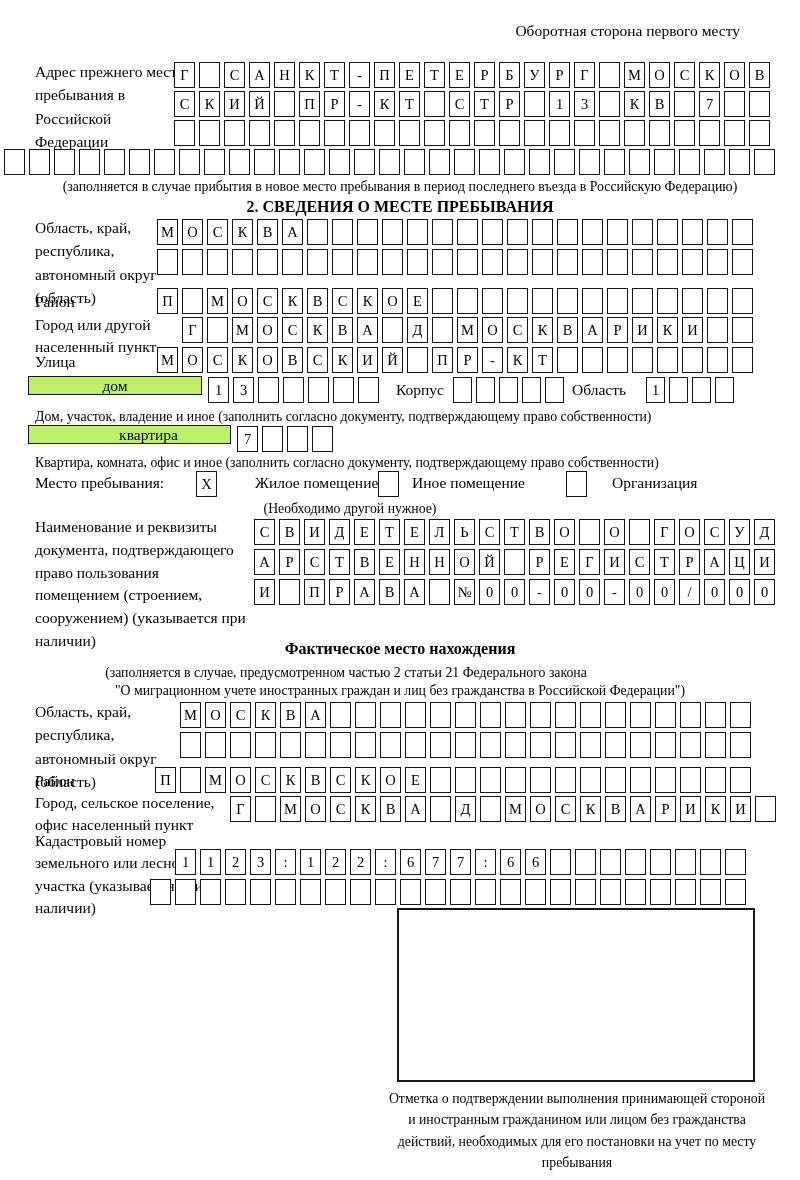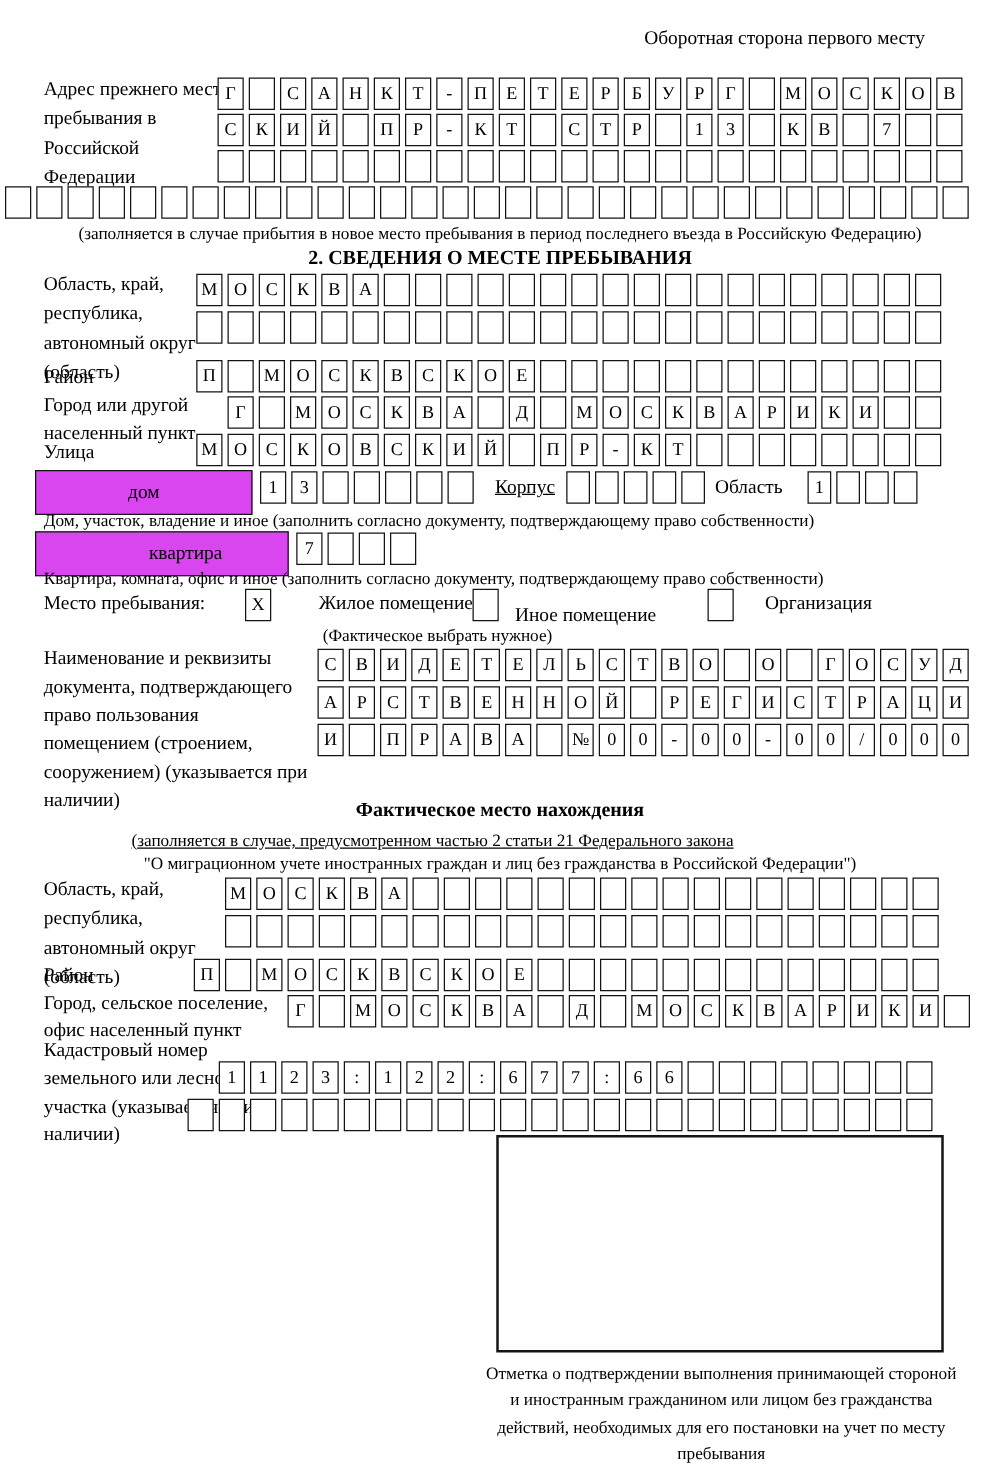--- a/index.html
+++ b/index.html
@@ -14,22 +14,22 @@
   .center { text-align:center; }
   .title { position:absolute; left:0; width:800px; text-align:center; font-weight:bold; font-size:16px; }
   .boxrow { position:absolute; display:flex; }
   .cell {
     flex:none; box-sizing:border-box; width:21px; height:26px; margin-right:4px;
     border:1.6px solid #141414; display:flex; align-items:center; justify-content:center;
     font-size:14.5px; background:#fff;
   }
   .boxrow.sm .cell { width:19px; margin-right:4px; height:26px; }
   .widebox {
-    position:absolute; box-sizing:border-box; border:1.8px solid #141414; height:36px;
-    display:flex; align-items:center; justify-content:center; font-size:15.5px; background:#d946ef;
+    position:absolute; box-sizing:border-box; border:1.8px solid #141414; height:19px;
+    display:flex; align-items:center; justify-content:center; font-size:15.5px; background:#bef264;
   }
   .inline-lbl { position:absolute; font-size:15.5px; }
   .stampbox { position:absolute; border:2px solid #141414; background:#fff; box-sizing:border-box; }
 </style>
 </head>
 <body>
 
 <div class="page">
 
   <div class="abs" style="top:22px; right:60px; font-size:15.5px;">Оборотная сторона первого месту</div>
@@ -290,21 +290,21 @@
   <div class="widebox" style="left:28px; top:376px; width:174px;">дом</div>
   <div class="boxrow" style="left:208px; top:377px;">
       <span class="cell">1</span>
       <span class="cell">3</span>
       <span class="cell"></span>
       <span class="cell"></span>
       <span class="cell"></span>
       <span class="cell"></span>
       <span class="cell"></span>
     </div>
-  <div class="inline-lbl" style="left:396px; top:381px;text-decoration:underline;">Корпус</div>
+  <div class="inline-lbl" style="left:396px; top:381px;">Корпус</div>
   <div class="boxrow sm" style="left:453px; top:377px;">
       <span class="cell"></span>
       <span class="cell"></span>
       <span class="cell"></span>
       <span class="cell"></span>
       <span class="cell"></span>
     </div>
   <div class="inline-lbl" style="left:572px; top:381px;">Область</div>
   <div class="boxrow sm" style="left:646px; top:377px;">
       <span class="cell">1</span>
@@ -324,26 +324,26 @@
   <div class="note" style="left:35px; top:453px; width:740px;">Квартира, комната, офис и иное (заполнить согласно документу, подтверждающему право собственности)</div>
 
   <div class="inline-lbl" style="left:35px; top:474px;">Место пребывания:</div>
   <div class="boxrow" style="left:196px; top:471px;">
     <span class="cell">X</span>
   </div>
   <div class="inline-lbl" style="left:244px; top:474px;margin-left:11px;">Жилое помещение</div>
   <div class="boxrow" style="left:378px; top:471px;">
     <span class="cell"></span>
   </div>
-  <div class="inline-lbl" style="left:412px; top:484px;">Иное помещение</div>
+  <div class="inline-lbl" style="left:412px; top:474px;">Иное помещение</div>
   <div class="boxrow" style="left:566px; top:471px;">
     <span class="cell"></span>
   </div>
   <div class="inline-lbl" style="left:612px; top:474px;">Организация</div>
-  <div class="note center" style="left:100px; top:499px; width:500px;">(Фактическое выбрать нужное)</div>
+  <div class="note center" style="left:100px; top:499px; width:500px;">(Необходимо другой нужное)</div>
 
   <div class="lbl" style="left:35px; top:516px; width:212px; line-height:1.47;">Наименование и реквизиты документа, подтверждающего право пользования помещением (строением, сооружением) (указывается при наличии)</div>
   <div class="boxrow" style="left:254px; top:519px;">
       <span class="cell">С</span>
       <span class="cell">В</span>
       <span class="cell">И</span>
       <span class="cell">Д</span>
       <span class="cell">Е</span>
       <span class="cell">Т</span>
       <span class="cell">Е</span>
@@ -403,21 +403,21 @@
       <span class="cell">-</span>
       <span class="cell">0</span>
       <span class="cell">0</span>
       <span class="cell">/</span>
       <span class="cell">0</span>
       <span class="cell">0</span>
       <span class="cell">0</span>
     </div>
 
   <div class="title" style="top:640px;">Фактическое место нахождения</div>
-  <div class="note center" style="left:0; top:663px; width:692px;text-decoration:underline;">(заполняется в случае, предусмотренном частью 2 статьи 21 Федерального закона</div>
+  <div class="note center" style="left:0; top:663px; width:692px;">(заполняется в случае, предусмотренном частью 2 статьи 21 Федерального закона</div>
   <div class="note center" style="left:0; top:681px; width:800px;">"О миграционном учете иностранных граждан и лиц без гражданства в Российской Федерации")</div>
 
   <div class="lbl" style="left:35px; top:700px; width:150px;">Область, край, республика, автономный округ (область)</div>
   <div class="boxrow" style="left:180px; top:702px;">
       <span class="cell">М</span>
       <span class="cell">О</span>
       <span class="cell">С</span>
       <span class="cell">К</span>
       <span class="cell">В</span>
       <span class="cell">А</span>

